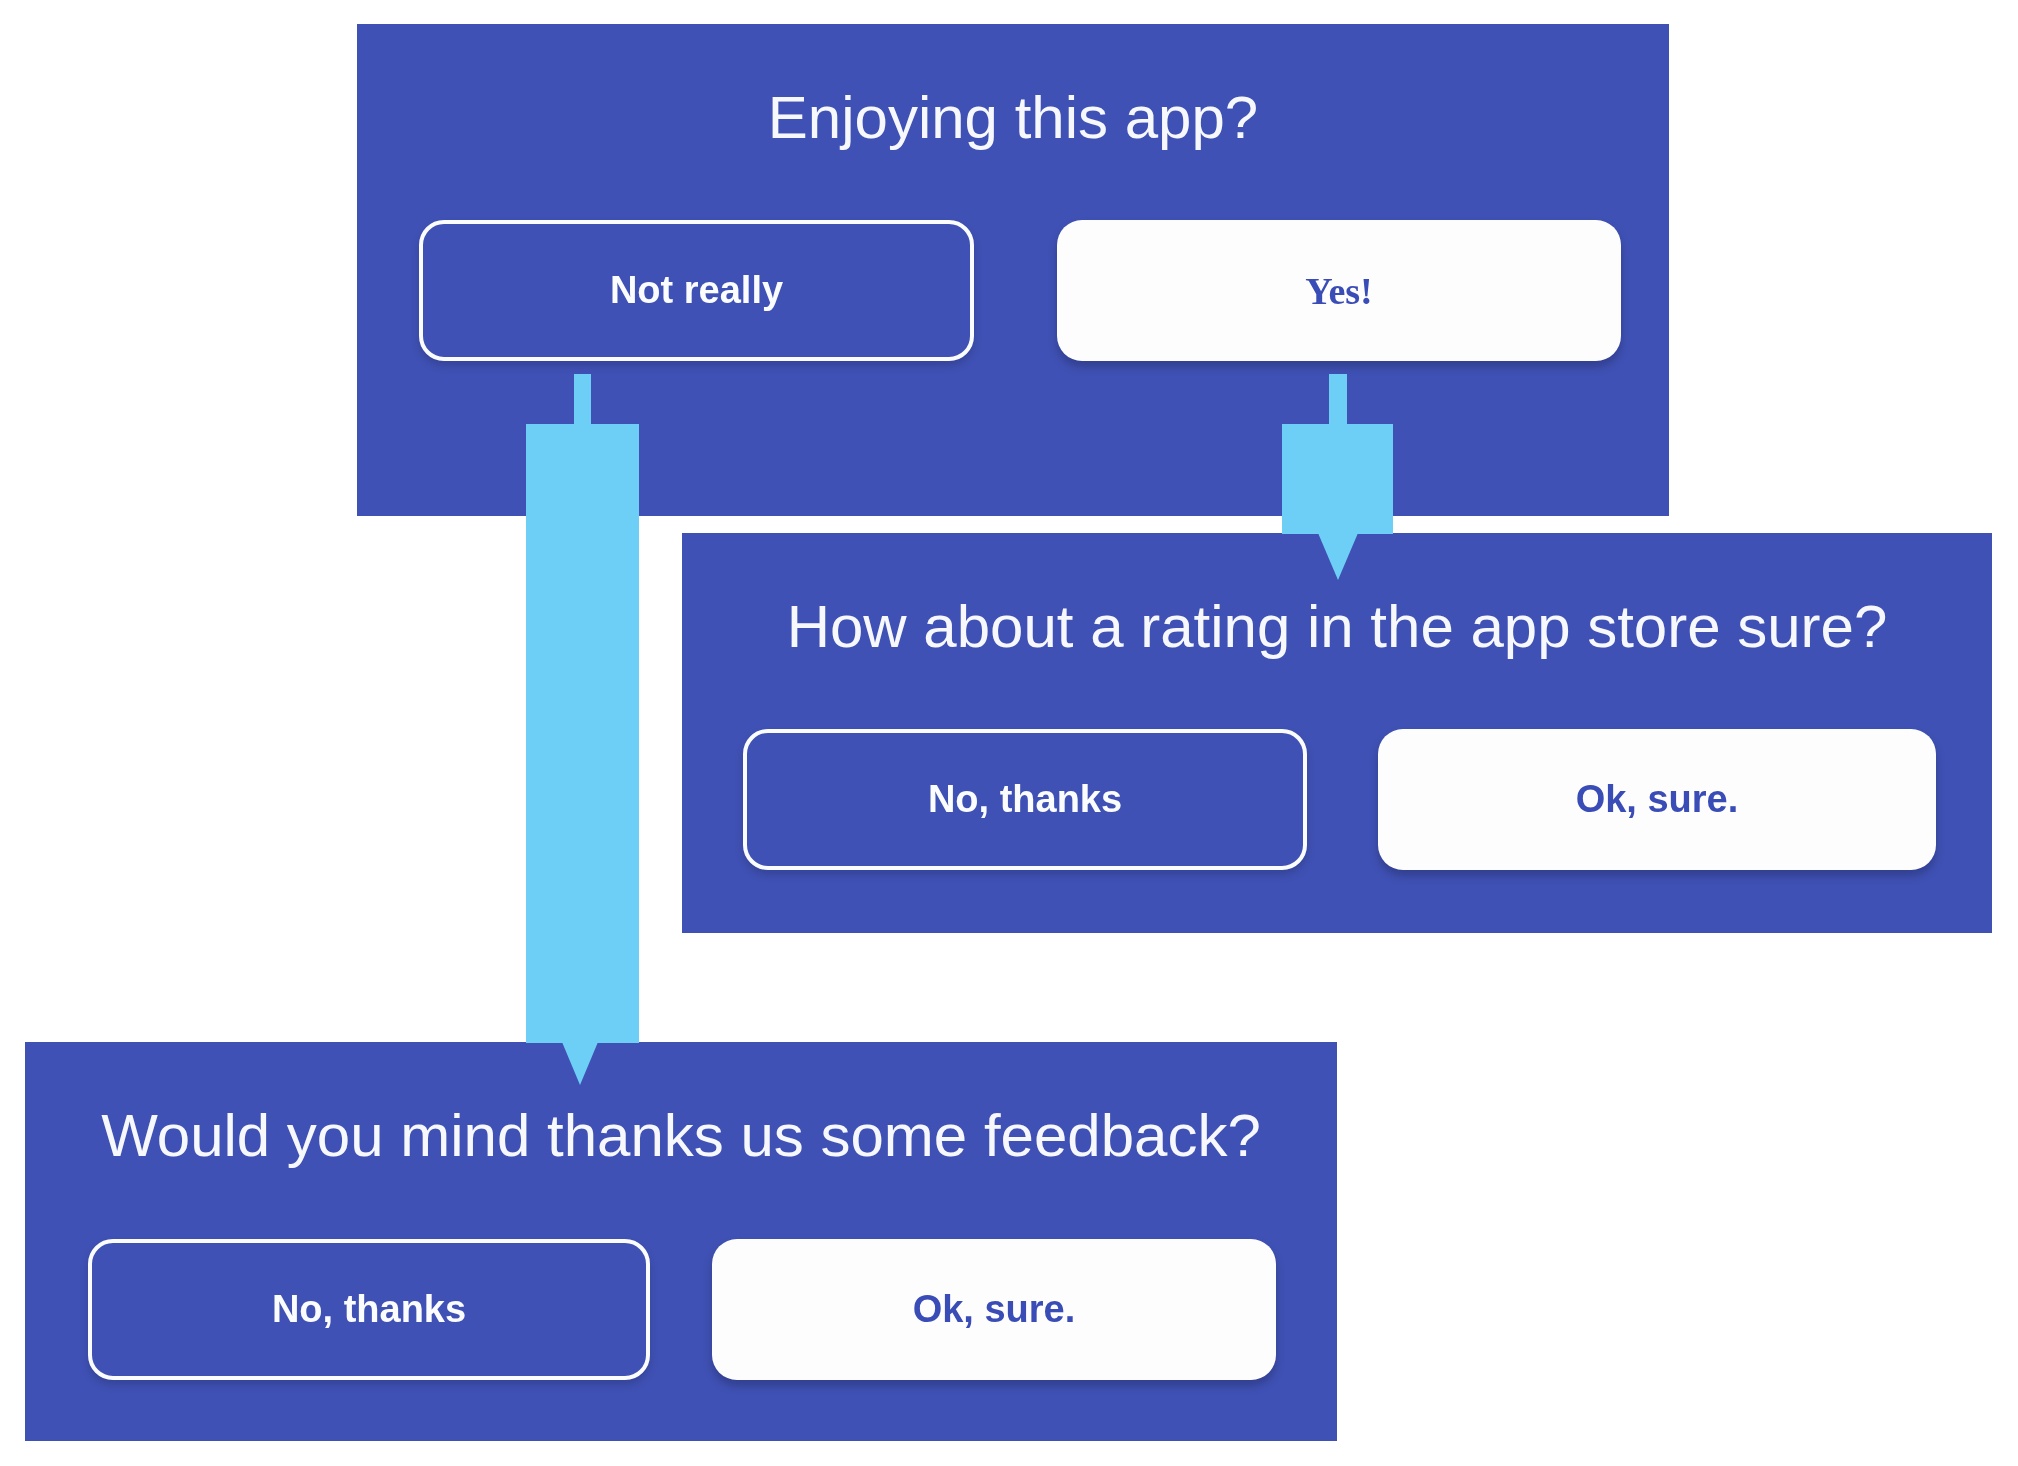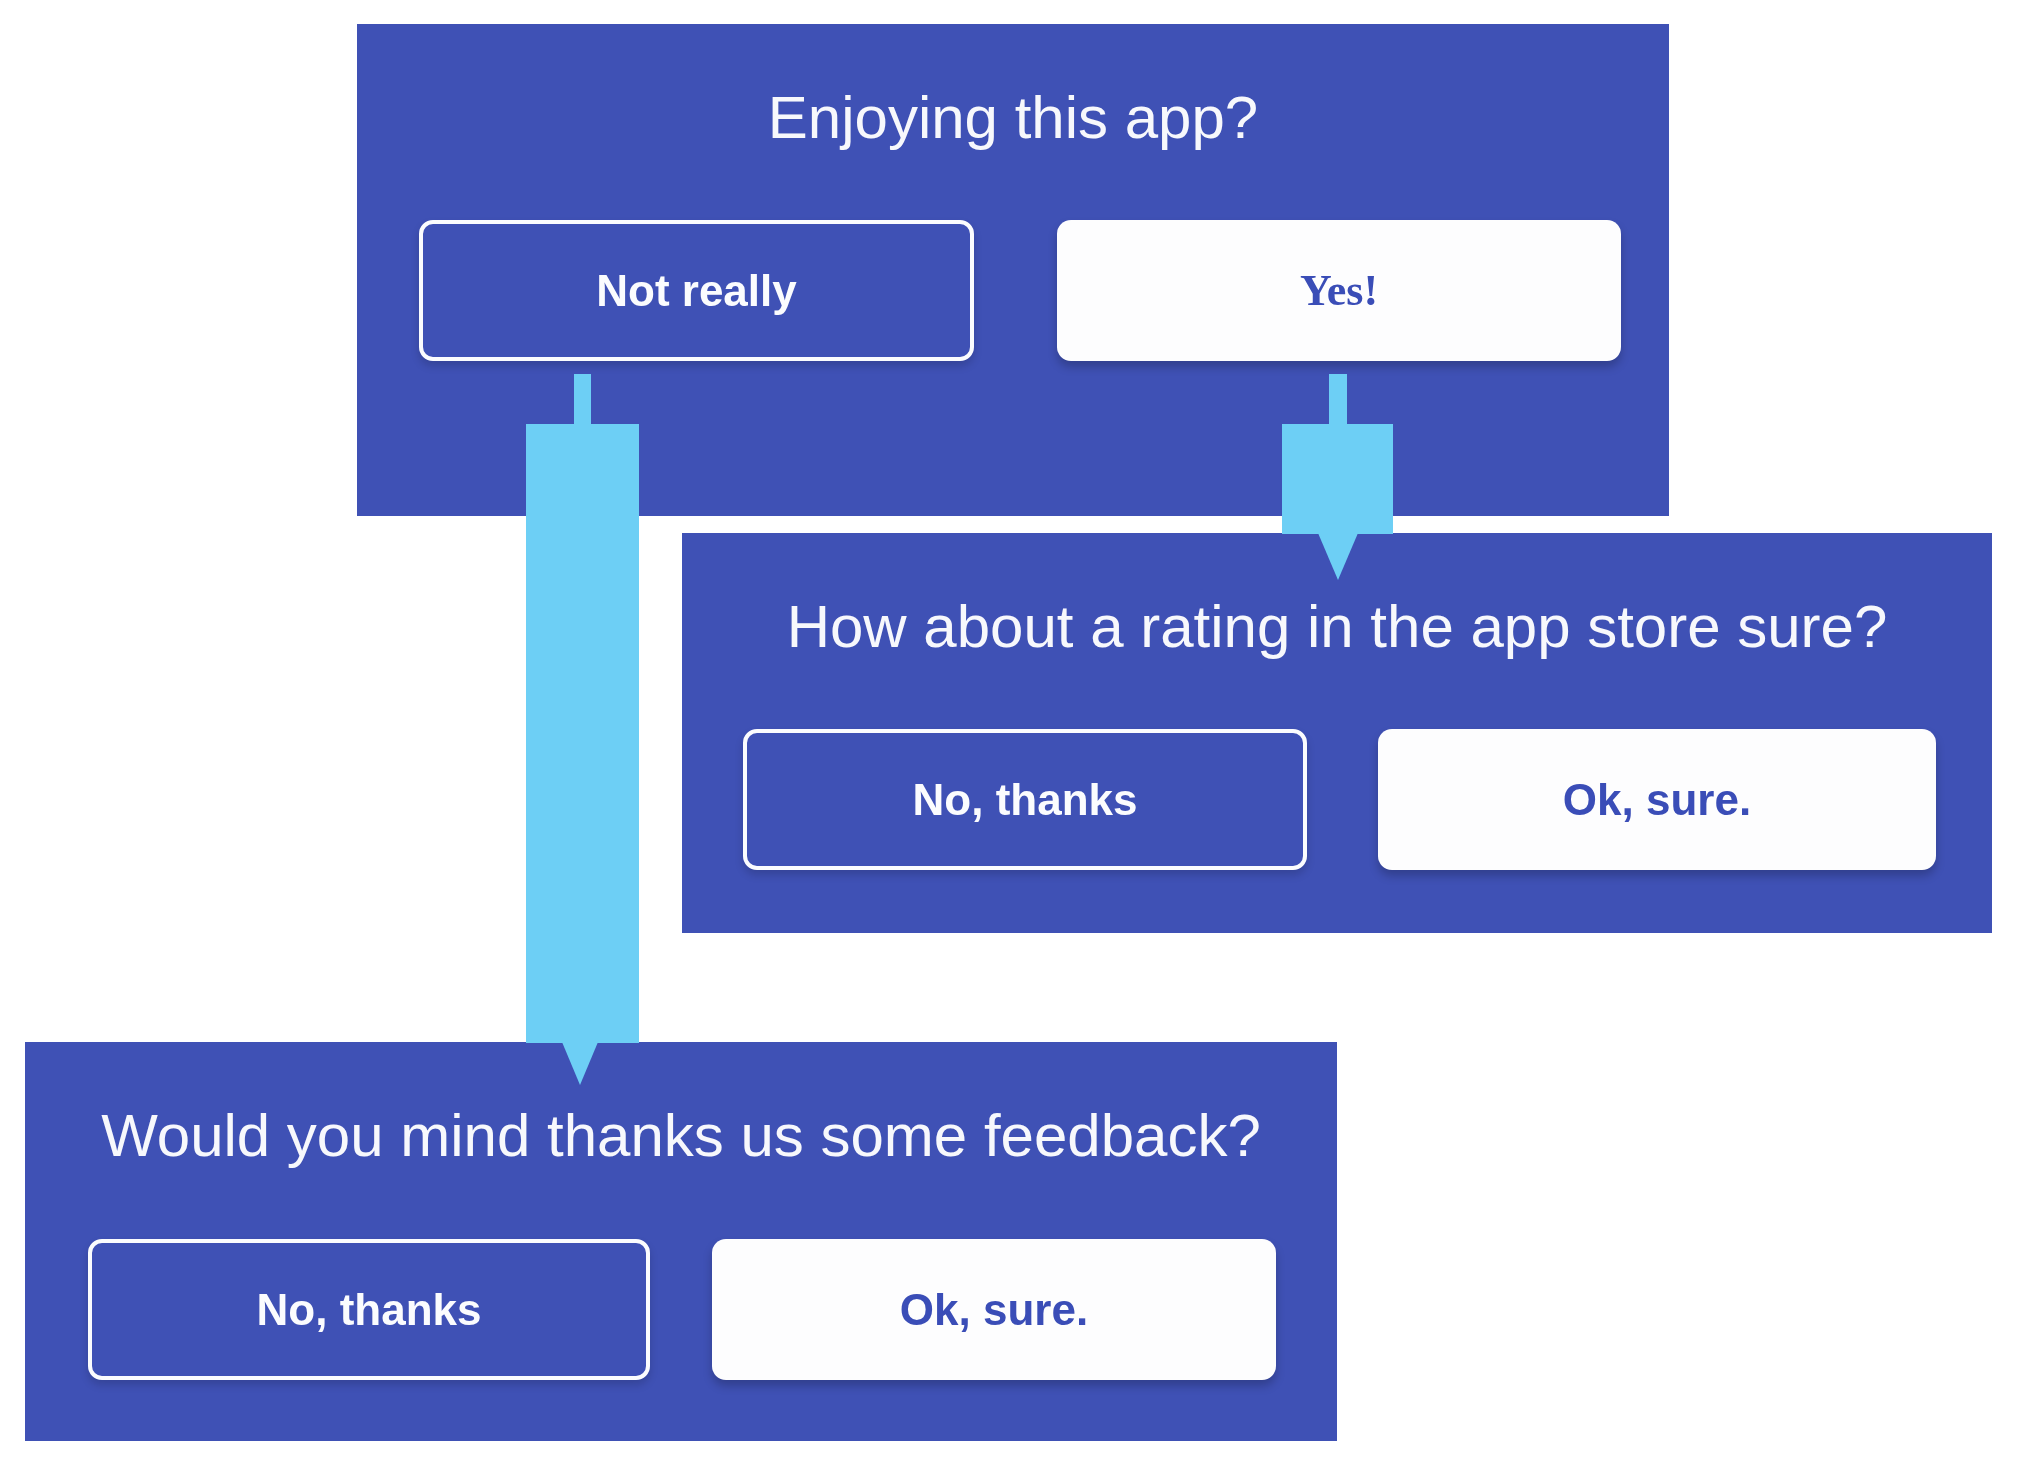--- a/index.html
+++ b/index.html
@@ -29,25 +29,25 @@
     font-size: 60px;
     line-height: 72px;
     font-weight: 400;
     color: #F7F8FC;
     white-space: nowrap;
   }
   .btn {
     position: absolute;
     top: 196px;
     height: 141px;
-    border-radius: 14px;
+    border-radius: 25px;
     display: flex;
     align-items: center;
     justify-content: center;
-    font-size: 44px;
+    font-size: 38px;
     font-weight: 700;
     box-sizing: border-box;
     cursor: pointer;
     white-space: nowrap;
   }
   .btn-outline {
     border: 4px solid #FBFCFE;
     color: #FBFCFE;
     background: transparent;
     box-shadow: 0 5px 8px rgba(0,0,0,0.16);

